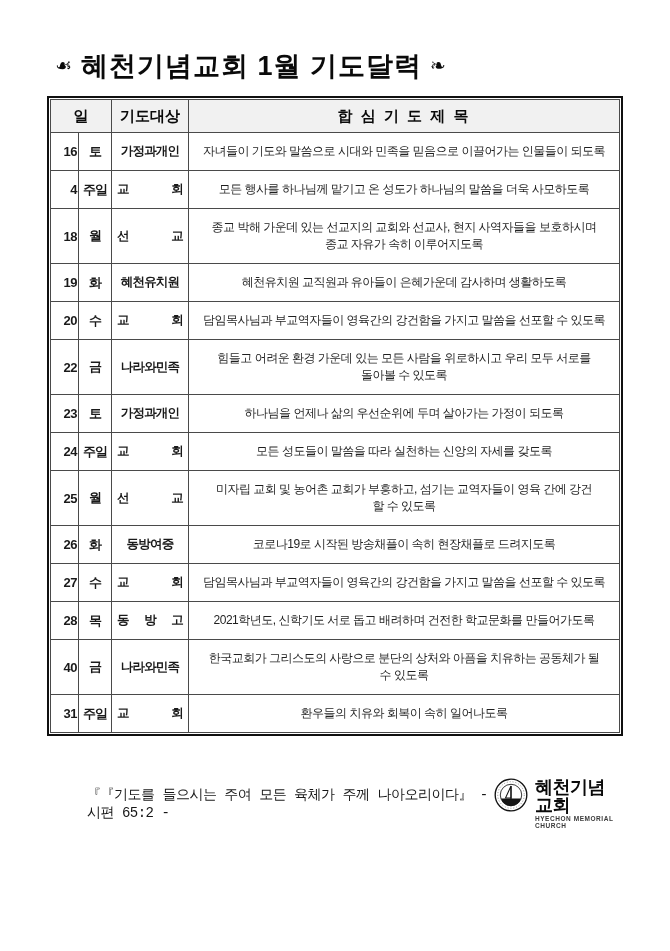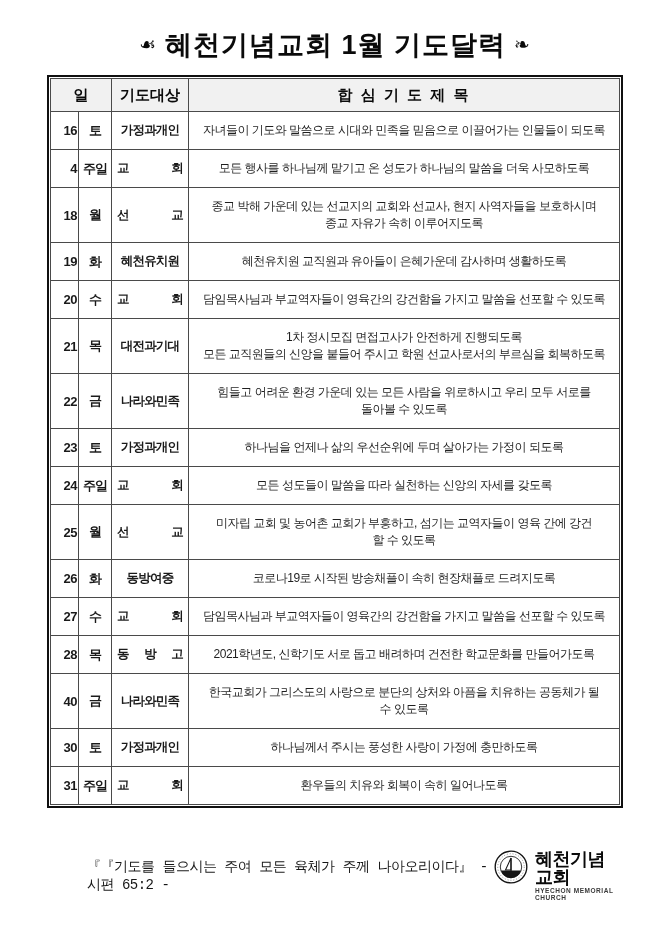--- a/index.html
+++ b/index.html
@@ -5,23 +5,23 @@
   html,body{margin:0;padding:0;}
   body{
     width:670px;height:951px;background:#ffffff;color:#111;
     font-family:"Liberation Sans","DejaVu Sans",sans-serif;
     position:relative;overflow:hidden;
   }
   .page{padding:26px 47px 0 47px;}
 
   
   .title-row{
-    text-align:center;
+    text-align:left;
     font-size:27px;font-weight:bold;letter-spacing:1px;
-    margin:1px 0 12px 0;color:#0a0a0a;
+    margin:22px 0 12px 0;color:#0a0a0a;
     white-space:nowrap;
   }
   .title-row .ornament{
     font-size:19px;font-weight:normal;vertical-align:middle;
     position:relative;top:-2px;padding:0 8px;color:#0a0a0a;
   }
 
   
   .table-frame{
     border:2px solid #101010;
@@ -141,27 +141,20 @@
     <td class="topic-cell">혜천유치원 교직원과 유아들이 은혜가운데 감사하며 생활하도록</td>
   </tr>
 
   <tr>
     <td class="date-cell">20</td>
     <td class="weekday-cell">수</td>
     <td class="target-cell justify">교 회</td>
     <td class="topic-cell">담임목사님과 부교역자들이 영육간의 강건함을 가지고 말씀을 선포할 수 있도록</td>
   </tr>
 
-  <tr>
-    <td class="date-cell">21</td>
-    <td class="weekday-cell">목</td>
-    <td class="target-cell">대전과기대</td>
-    <td class="topic-cell">1차 정시모집 면접고사가 안전하게 진행되도록
-모든 교직원들의 신앙을 붙들어 주시고 학원 선교사로서의 부르심을 회복하도록</td>
-  </tr>
 
   <tr>
     <td class="date-cell">22</td>
     <td class="weekday-cell">금</td>
     <td class="target-cell">나라와민족</td>
     <td class="topic-cell">힘들고 어려운 환경 가운데 있는 모든 사람을 위로하시고 우리 모두 서로를
 돌아볼 수 있도록</td>
   </tr>
 
   <tr>
@@ -208,26 +201,20 @@
   </tr>
 
   <tr>
     <td class="date-cell">40</td>
     <td class="weekday-cell">금</td>
     <td class="target-cell">나라와민족</td>
     <td class="topic-cell">한국교회가 그리스도의 사랑으로 분단의 상처와 아픔을 치유하는 공동체가 될
 수 있도록</td>
   </tr>
 
-  <tr>
-    <td class="date-cell">30</td>
-    <td class="weekday-cell">토</td>
-    <td class="target-cell">가정과개인</td>
-    <td class="topic-cell">하나님께서 주시는 풍성한 사랑이 가정에 충만하도록</td>
-  </tr>
 
   <tr>
     <td class="date-cell">31</td>
     <td class="weekday-cell">주일</td>
     <td class="target-cell justify">교 회</td>
     <td class="topic-cell">환우들의 치유와 회복이 속히 일어나도록</td>
   </tr>
 </tbody>
     </table>
   </div>

